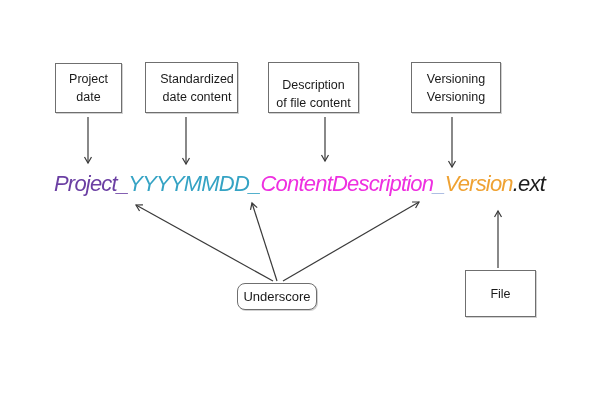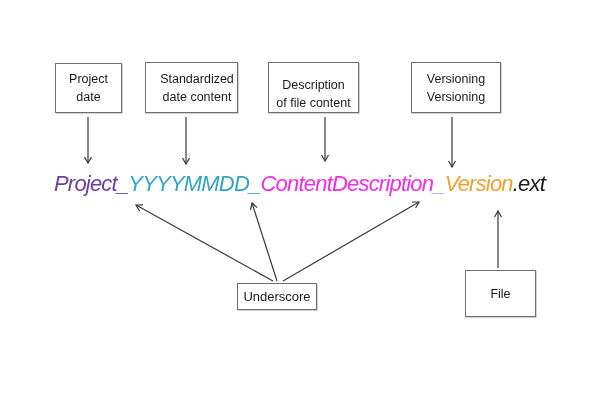--- a/index.html
+++ b/index.html
@@ -35,21 +35,21 @@
     justify-content: center;
     text-align: center;
     font-size: 12.5px;
     line-height: 18px;
     color: #1a1a1a;
   }
   .box-project-name      { left: 55px;  top: 63px;  width: 67px; height: 50px; }
   .box-date-format       { left: 145px; top: 62px;  width: 93px; height: 51px; padding-left: 11px; }
   .box-content-desc      { left: 268px; top: 62px;  width: 91px; height: 51px; justify-content: flex-end; }
   .box-versioning        { left: 411px; top: 62px;  width: 90px; height: 51px; }
-  .box-underscore        { left: 237px; top: 283px; width: 80px; height: 27px; font-size: 13px; }
+  .box-underscore        { left: 237px; top: 283px; width: 80px; height: 27px; font-size: 13px; border-radius: 8px; }
   .box-file-extension    { left: 465px; top: 270px; width: 71px; height: 47px; }
   .filename-line {
     position: absolute;
     left: 54px;
     top: 171px;
     white-space: nowrap;
     font-size: 22px;
     letter-spacing: -0.8px;
     line-height: 26px;
     font-weight: 400;

